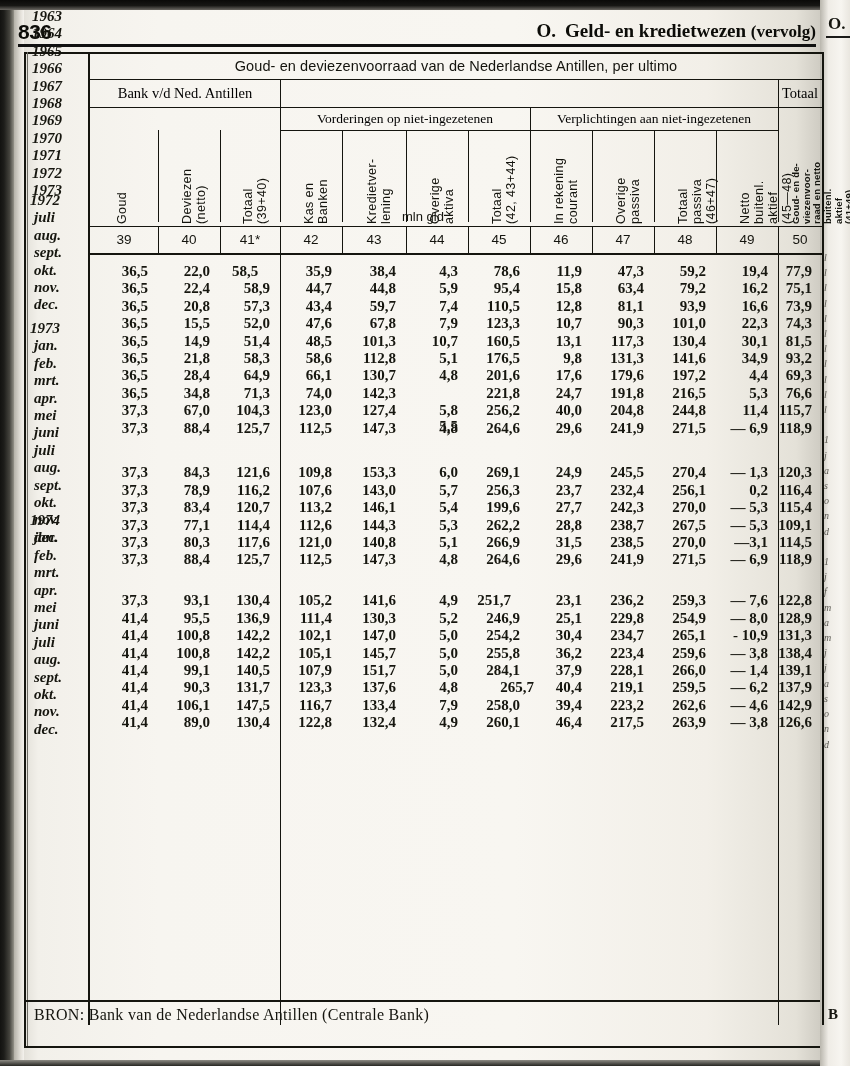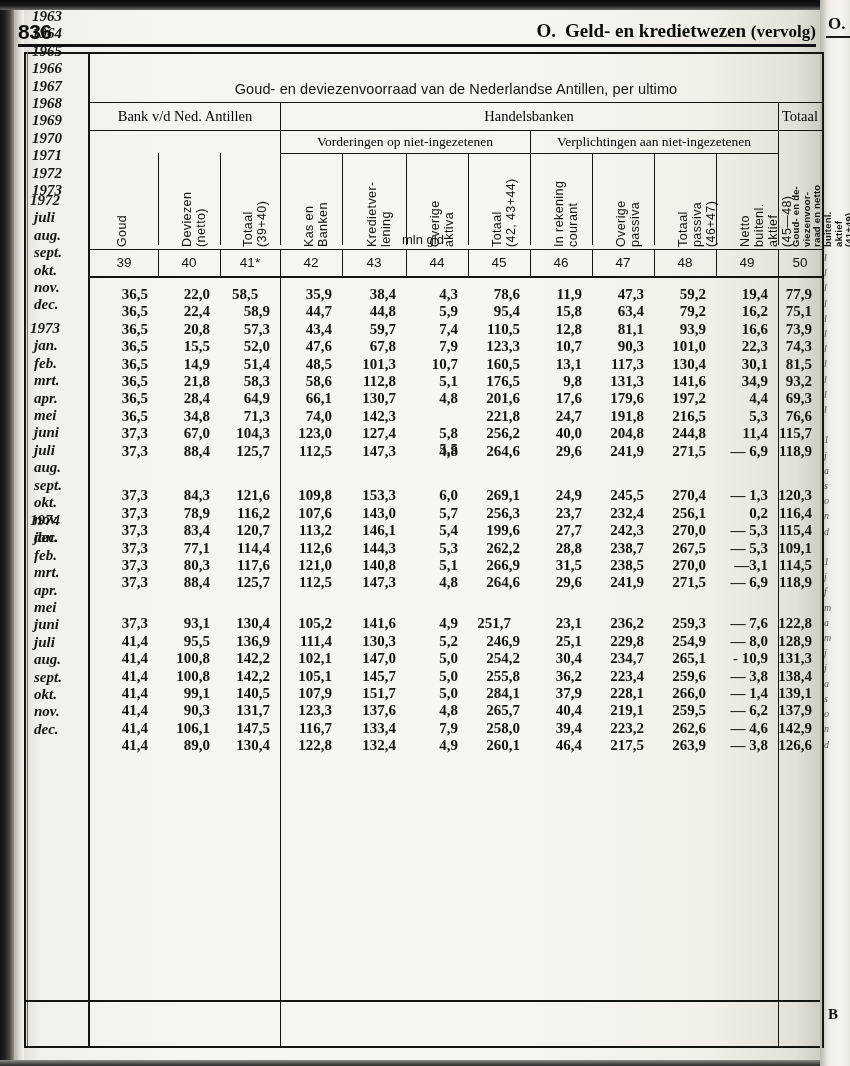--- a/index.html
+++ b/index.html
@@ -99,21 +99,20 @@
   
   .band{
     font-family:"Liberation Sans", sans-serif;
     color:#14140e;
     text-align:center;
   }
   #band-title{
     height:25px;line-height:25px;font-size:14.5px;
     border-bottom:1px solid #15150f;
     letter-spacing:0.1px;
-    margin-top:23px;
   }
   #band-group{
     height:27px;border-bottom:1px solid #15150f;position:relative;
   }
   #band-group .cell{
     position:absolute;top:0;height:27px;line-height:27px;font-size:14.5px;
     text-align:center;
   }
   .vr{position:absolute;width:1px;background:#15150f;}
 
@@ -288,21 +287,20 @@
       <div class="rowlabel" style="left: 4px; top: 703.4px;">nov.</div>
       <div class="rowlabel" style="left: 4px; top: 720.8px;">dec.</div>
     </div>
 
   <div id="tbl">
 
     <div id="band-title" class="band">Goud- en deviezenvoorraad van de Nederlandse Antillen, per ultimo</div>
 
     <div id="band-group">
         <div class="cell" style="left: 0px; width: 190px;"><span>Bank v/d Ned. Antillen</span></div>
-        <div class="cell" style="left: 190px; width: 498px;"><span>Handelsbanken</span></div>
         <div class="cell" style="left: 688px; width: 44px;"><span>Totaal</span></div>
         <div class="vr" style="left: 190px; top: 0px; height: 27px;"></div>
         <div class="vr" style="left: 688px; top: 0px; height: 27px;"></div>
       </div>
 
     <div id="band-sub">
         <div class="cell ul" style="left: 190px; width: 250px;">Vorderingen op niet-ingezetenen</div>
         <div class="cell ul" style="left: 440px; width: 248px;">Verplichtingen aan niet-ingezetenen</div>
         <div class="vr" style="left: 190px; top: 0px; height: 22px;"></div>
         <div class="vr" style="left: 440px; top: 0px; height: 22px;"></div>
@@ -679,21 +677,21 @@
           <div class="num" style="left: 626px; width: 52px;">— 1,4</div>
           <div class="num" style="left: 688px; width: 34px;">139,1</div>
         </div>
         <div class="row" style="top: 424.4px;">
           <div class="num" style="left: 0px; width: 58px;">41,4</div>
           <div class="num" style="left: 68px; width: 52px;">90,3</div>
           <div class="num" style="left: 130px; width: 50px;">131,7</div>
           <div class="num" style="left: 190px; width: 52px;">123,3</div>
           <div class="num" style="left: 252px; width: 54px;">137,6</div>
           <div class="num" style="left: 316px; width: 52px;">4,8</div>
-          <div class="num" style="left: 378px; width: 52px;">265,7</div>
+          <div class="num" style="left: 392px; width: 52px;">265,7</div>
           <div class="num" style="left: 440px; width: 52px;">40,4</div>
           <div class="num" style="left: 502px; width: 52px;">219,1</div>
           <div class="num" style="left: 564px; width: 52px;">259,5</div>
           <div class="num" style="left: 626px; width: 52px;">— 6,2</div>
           <div class="num" style="left: 688px; width: 34px;">137,9</div>
         </div>
         <div class="row" style="top: 441.8px;">
           <div class="num" style="left: 0px; width: 58px;">41,4</div>
           <div class="num" style="left: 68px; width: 52px;">106,1</div>
           <div class="num" style="left: 130px; width: 50px;">147,5</div>
@@ -735,14 +733,15 @@
         <div class="row" style="top: 651.2px;"></div>
         <div class="row" style="top: 668.6px;"></div>
         <div class="row" style="top: 686px;"></div>
         <div class="row" style="top: 703.4px;"></div>
         <div class="row" style="top: 720.8px;"></div>
       </div>
 
   </div>
 
   <div id="bronrule"></div>
+  <div id="bron">BRON: Bank van de Nederlandse Antillen (Centrale Bank)</div>
 
 </div>
 
 </body></html>

